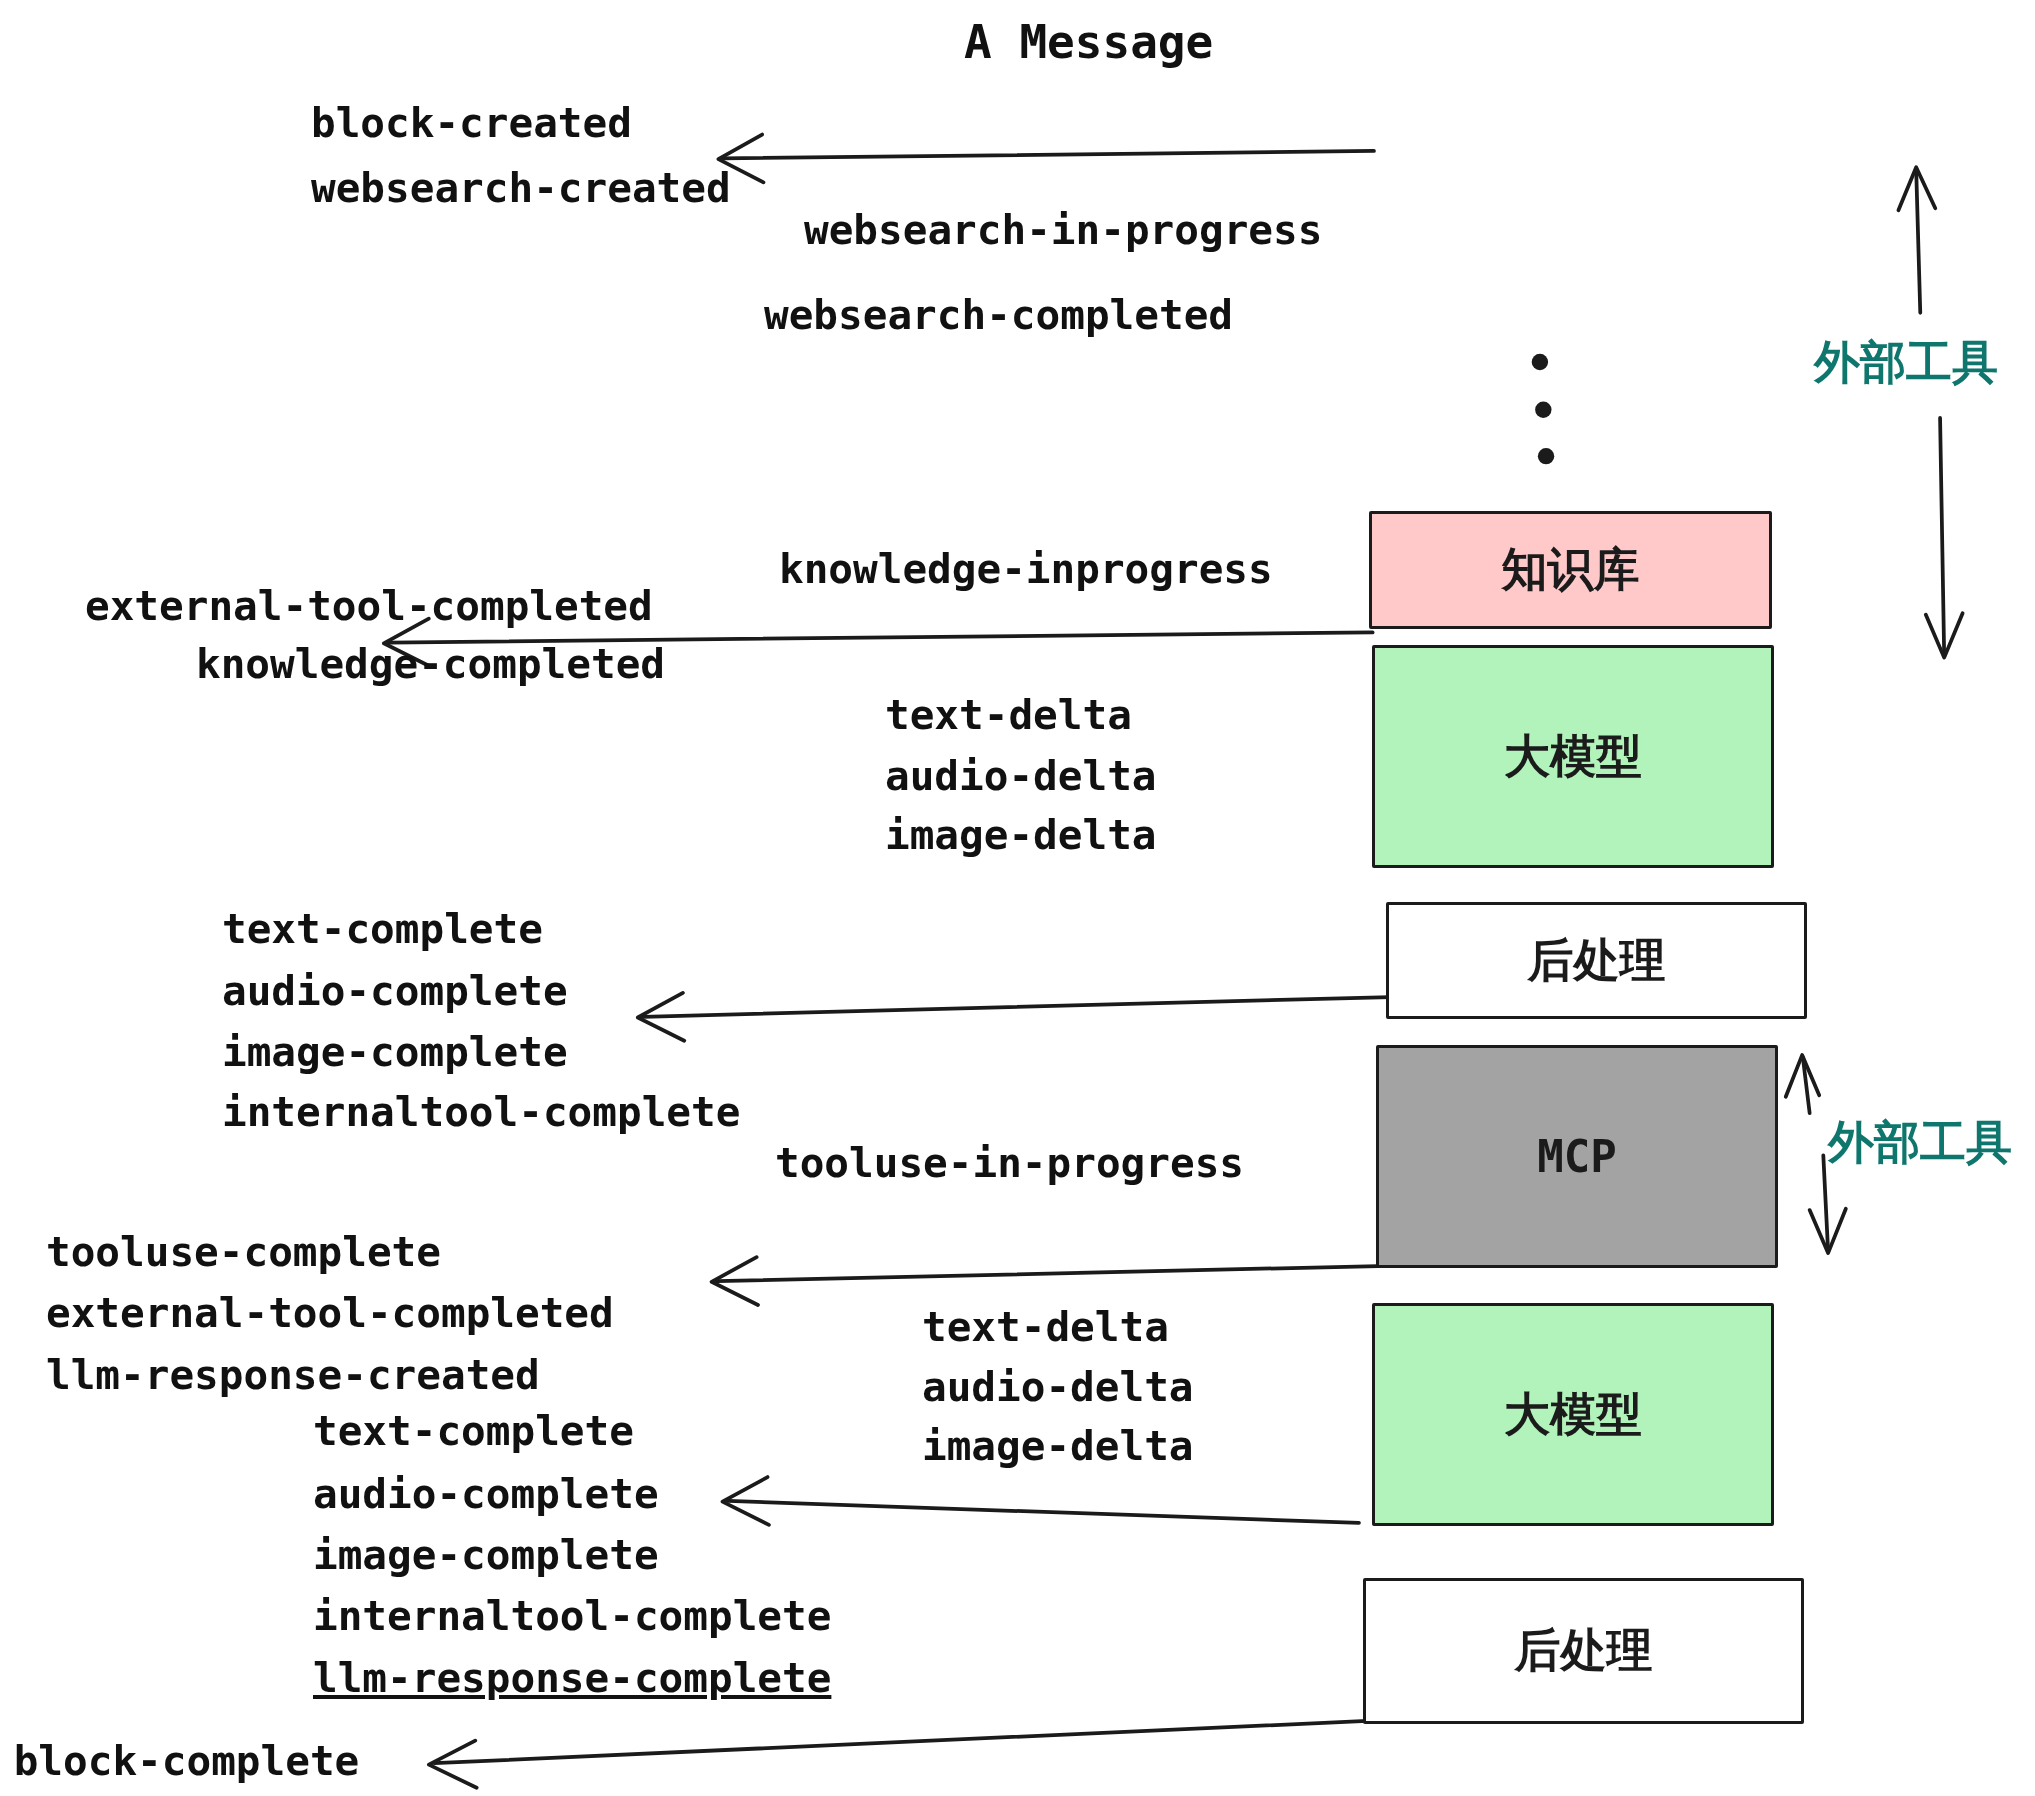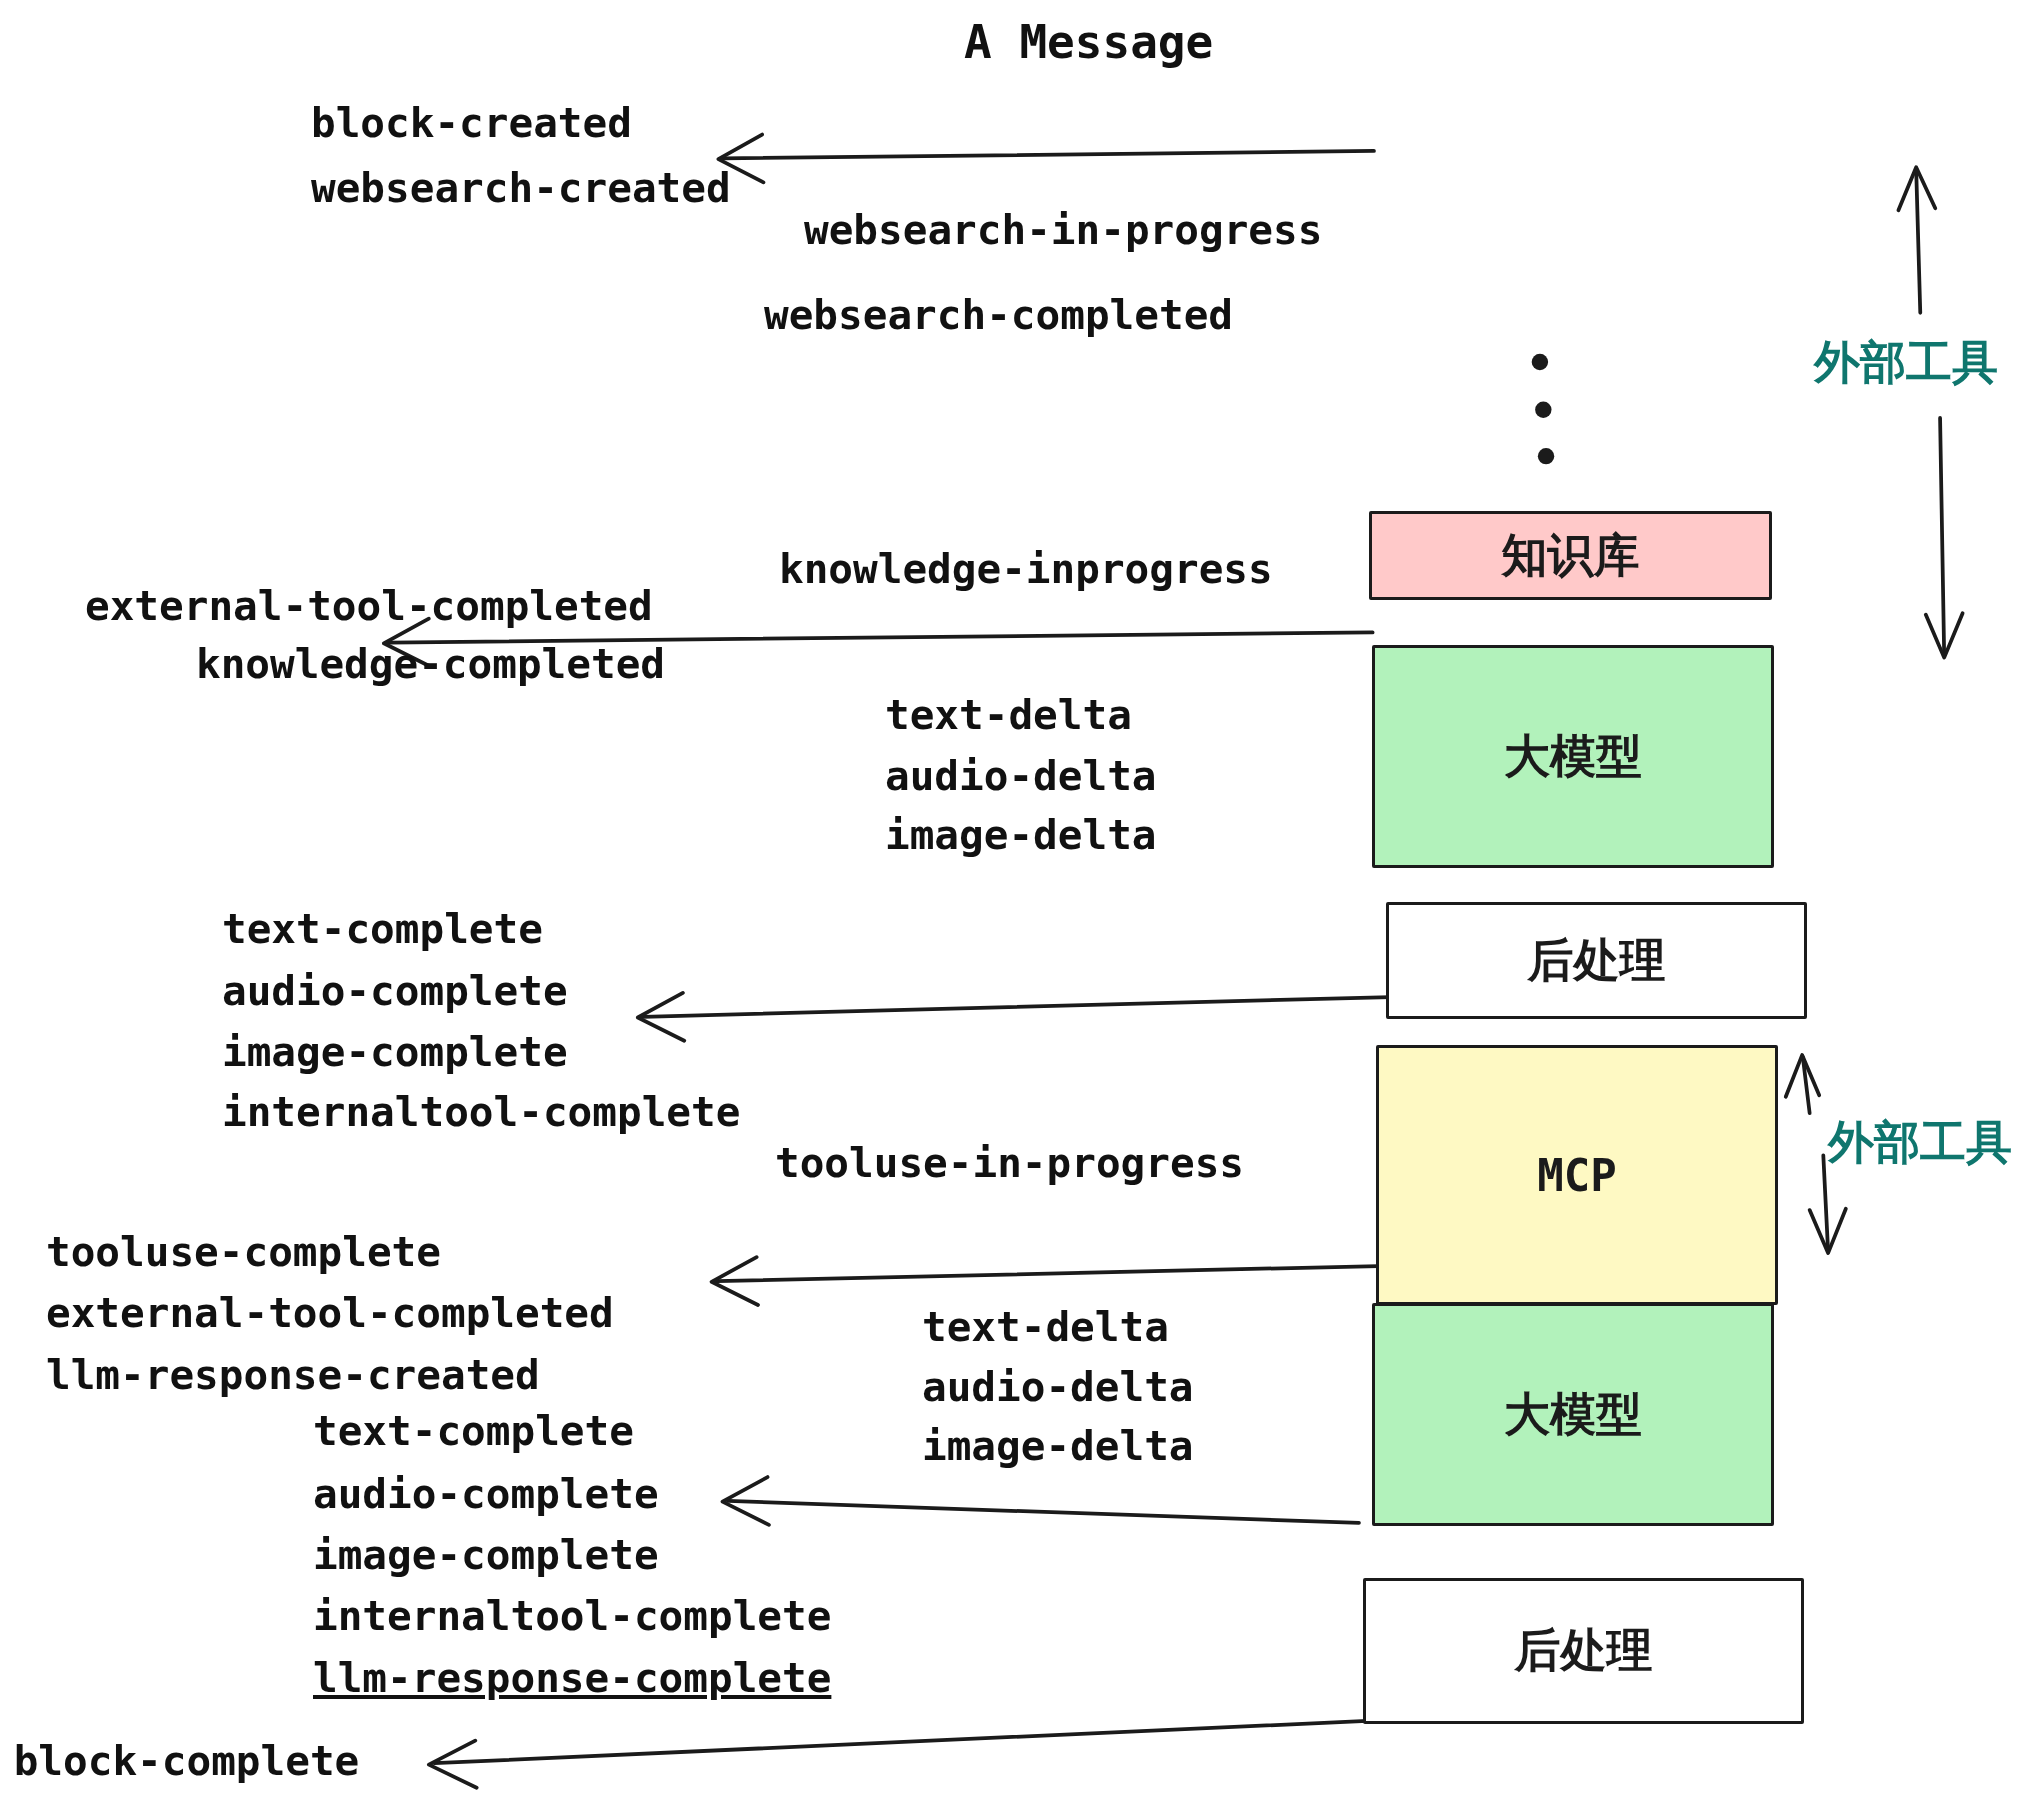--- a/index.html
+++ b/index.html
@@ -150,33 +150,33 @@
 
   <div class="ev" style="left:313px;  top:1410px;">text-complete</div>
   <div class="ev" style="left:313px;  top:1473px;">audio-complete</div>
   <div class="ev" style="left:313px;  top:1534px;">image-complete</div>
   <div class="ev" style="left:313px;  top:1595px;">internaltool-complete</div>
   <div class="ev" style="left:313px;  top:1657px;text-decoration:underline;">llm-response-complete</div>
 
   <div class="ev" style="left:13.7px;   top:1740px;">block-complete</div>
 
 
-  <div class="box" style="left: 1369px; top: 511px; width: 403px; height: 89px; background: rgb(255, 201, 201);">
+  <div class="box" style="left: 1369px; top: 511px; width: 403px; height: 118px; background: rgb(255, 201, 201);">
     <span class="cn-label">知识库</span>
   </div>
 
   <div class="box" style="left: 1372px; top: 645px; width: 402px; height: 223px; background: rgb(178, 242, 187);">
     <span class="cn-label">大模型</span>
   </div>
 
   <div class="box" style="left: 1386px; top: 902px; width: 421px; height: 117px; background: rgb(255, 255, 255);">
     <span class="cn-label">后处理</span>
   </div>
 
-  <div class="box" style="left: 1376px; top: 1045px; width: 402px; height: 260px; background: #fef9c3;">
+  <div class="box" style="left: 1376px; top: 1045px; width: 402px; height: 223px; background: #a3a3a3;">
     <span class="mono-label">MCP</span>
   </div>
 
   <div class="box" style="left: 1372px; top: 1303px; width: 402px; height: 223px; background: rgb(178, 242, 187);">
     <span class="cn-label">大模型</span>
   </div>
 
   <div class="box" style="left: 1363px; top: 1578px; width: 441px; height: 146px; background: rgb(255, 255, 255);">
     <span class="cn-label">后处理</span>
   </div>

